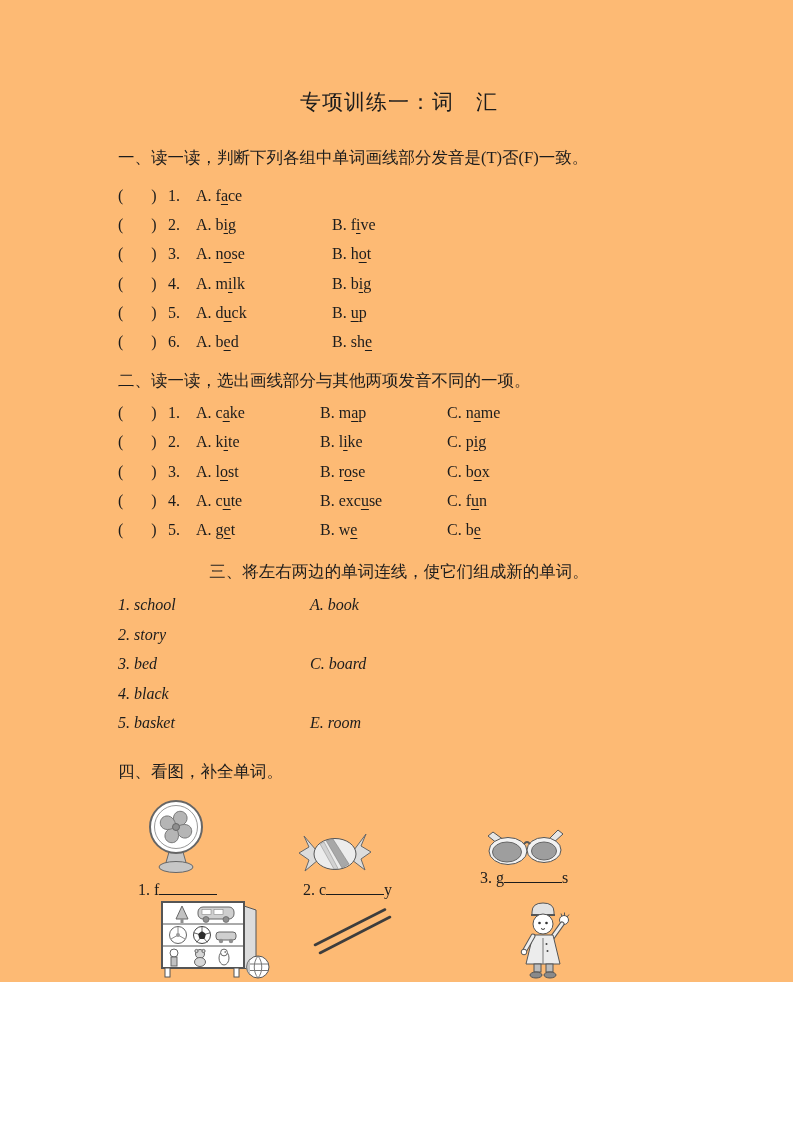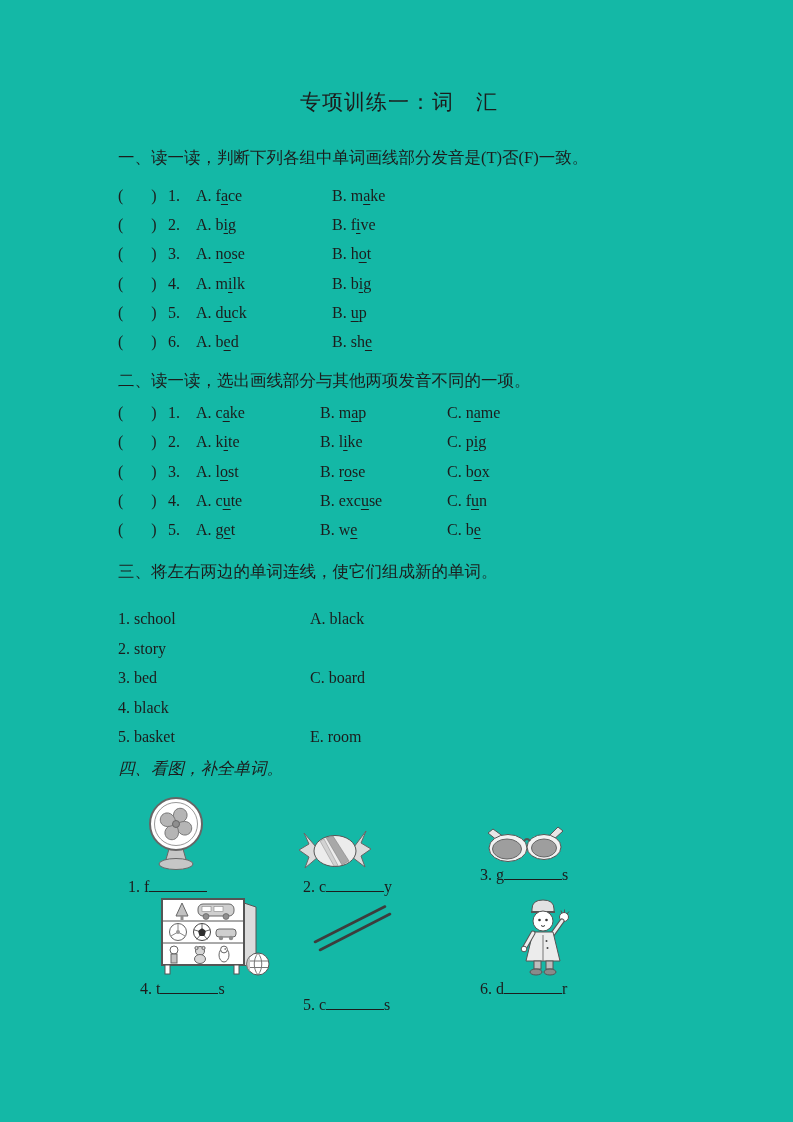--- a/index.html
+++ b/index.html
@@ -1,27 +1,27 @@
 <!DOCTYPE html>
 <html><head>
 <meta charset="utf-8">
 <style>
   html,body{margin:0;padding:0;background:#fff;}
-  .page{position:relative;width:793px;height:1122px;background:#14b8a6;overflow:hidden;
+  .page{position:relative;width:793px;height:982px;background:#fdba74;overflow:hidden;
         font-family:"Liberation Serif","DejaVu Serif",serif;color:#1c1c1c;}
   .content{position:absolute;left:118px;top:0;width:562px;}
   .doc-title{margin-top:88px;text-align:center;font-size:21px;letter-spacing:1px;}
   .sec-heading{font-size:16.5px;line-height:24px;}
   .h1{margin-top:30px;font-family:Liberation Serif, serif;}
   .h2{margin-top:9px;}
-  .h3{margin-top:12px;}
-  .h4{margin-top:1px;font-style:italic;}
+  .h3{margin-top:12px;text-align:center;}
+  .h4{margin-top:18px;}
   .rows{margin-top:15px;}
   .rows2{margin-top:9px;}
-  .rows3{margin-top:24px;}
+  .rows3{margin-top:10px;font-style:italic;}
   .row{font-size:16px;height:29.2px;line-height:22px;display:grid;align-items:baseline;}
   .ex1{grid-template-columns:50px 28px 136px auto;}
   .ex2{grid-template-columns:50px 28px 124px 127px auto;}
   .ex3{grid-template-columns:192px auto;height:29.6px;}
   .parens{white-space:pre;}
   .u{text-decoration:underline;text-underline-offset:3px;}
   .ex4{position:relative;height:230px;margin-top:14px;font-size:16px;}
   .ex4-item{position:absolute;}
   .ex4-label{position:absolute;white-space:nowrap;}
   .blank{display:inline-block;width:58px;border-bottom:1px solid #1c1c1c;height:14px;vertical-align:baseline;}
@@ -34,21 +34,20 @@
   <div class="content">
 
     <div class="doc-title">专项训练一：词　汇</div>
 
     <div class="sec-heading h1">一、读一读，判断下列各组中单词画线部分发音是(T)否(F)一致。</div>
     <div class="rows">
         <div class="row ex1">
           <span class="parens">(&nbsp;&nbsp;&nbsp;&nbsp;&nbsp;&nbsp;&nbsp;)</span>
           <span class="num">1.</span>
           <span class="optA">A.&nbsp;f<span class="u">a</span>ce</span>
-          <span class="optB">B.&nbsp;m<span class="u">a</span>ke</span>
         </div>
         <div class="row ex1">
           <span class="parens">(&nbsp;&nbsp;&nbsp;&nbsp;&nbsp;&nbsp;&nbsp;)</span>
           <span class="num">2.</span>
           <span class="optA">A.&nbsp;b<span class="u">i</span>g</span>
           <span class="optB">B.&nbsp;f<span class="u">i</span>ve</span>
         </div>
         <div class="row ex1">
           <span class="parens">(&nbsp;&nbsp;&nbsp;&nbsp;&nbsp;&nbsp;&nbsp;)</span>
           <span class="num">3.</span>
@@ -111,21 +110,21 @@
           <span class="optA">A.&nbsp;g<span class="u">e</span>t</span>
           <span class="optB">B.&nbsp;w<span class="u">e</span></span>
           <span class="optC">C.&nbsp;b<span class="u">e</span></span>
         </div>
       </div>
 
     <div class="sec-heading h3">三、将左右两边的单词连线，使它们组成新的单词。</div>
     <div class="rows3">
         <div class="row ex3">
           <span class="l3">1. school</span>
-          <span class="r3">A. black</span>
+          <span class="r3">A. book</span>
         </div>
         <div class="row ex3">
           <span class="l3">2. story</span>
         </div>
         <div class="row ex3">
           <span class="l3">3. bed</span>
           <span class="r3">C. board</span>
         </div>
         <div class="row ex3">
           <span class="l3">4. black</span>
@@ -146,21 +145,21 @@
           <ellipse cx="36" cy="69" rx="17" ry="5.5" fill="#c6c6c6" stroke="#666"></ellipse>
           <circle cx="36" cy="29" r="26" fill="#fff" stroke="#666" stroke-width="2"></circle>
           <circle cx="36" cy="29" r="21.5" fill="none" stroke="#999" stroke-width="1"></circle>
           <path d="M36,29 C27,12 45,9 47,19 C48,26 40,29 36,29 Z" fill="#b5b5b5" stroke="#777"></path>
           <path d="M36,29 C53,20 56,38 46,40 C39,41 36,33 36,29 Z" fill="#b5b5b5" stroke="#777"></path>
           <path d="M36,29 C45,46 27,49 25,39 C24,32 32,29 36,29 Z" fill="#b5b5b5" stroke="#777"></path>
           <path d="M36,29 C19,38 16,20 26,18 C33,17 36,25 36,29 Z" fill="#b5b5b5" stroke="#777"></path>
           <circle cx="36" cy="29" r="3.5" fill="#8f8f8f" stroke="#666"></circle>
         </svg>
       </div>
-      <div class="ex4-label" style="left:10px;top:82px">
+      <div class="ex4-label" style="left:20px;top:82px">
         <span>1. f</span><span class="blank"></span><span></span>
       </div>
 
       <div class="ex4-item" style="left:178px;top:28px">
         <svg width="78" height="50" viewBox="0 0 78 50">
           <polygon points="20,24 8,10 13,21 3,27 13,34 9,45 22,34" fill="#dcdcdc" stroke="#666"></polygon>
           <polygon points="58,24 70,8 65,20 75,26 65,33 69,44 56,34" fill="#dcdcdc" stroke="#666"></polygon>
           <ellipse cx="39" cy="28" rx="21" ry="15.5" fill="#ececec" stroke="#555"></ellipse>
           <path d="M30,14.5 L46,42 L53,38 L37,13 Z" fill="#a8a8a8" stroke="#777" stroke-width="0.5"></path>
           <path d="M24,18 L38,43 L42,42.5 L28,16 Z" fill="#d2d2d2" stroke="#888" stroke-width="0.5"></path>

